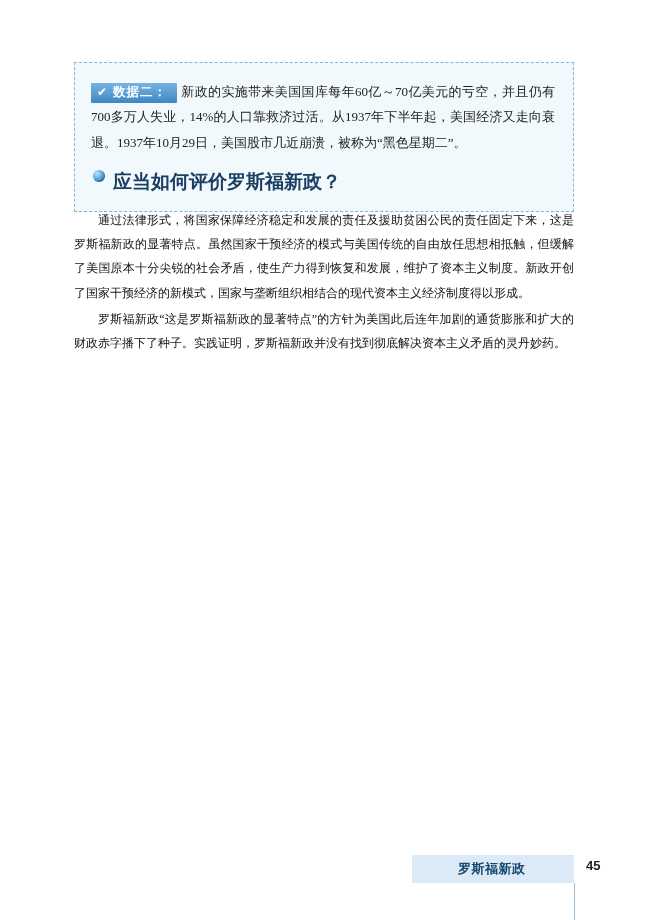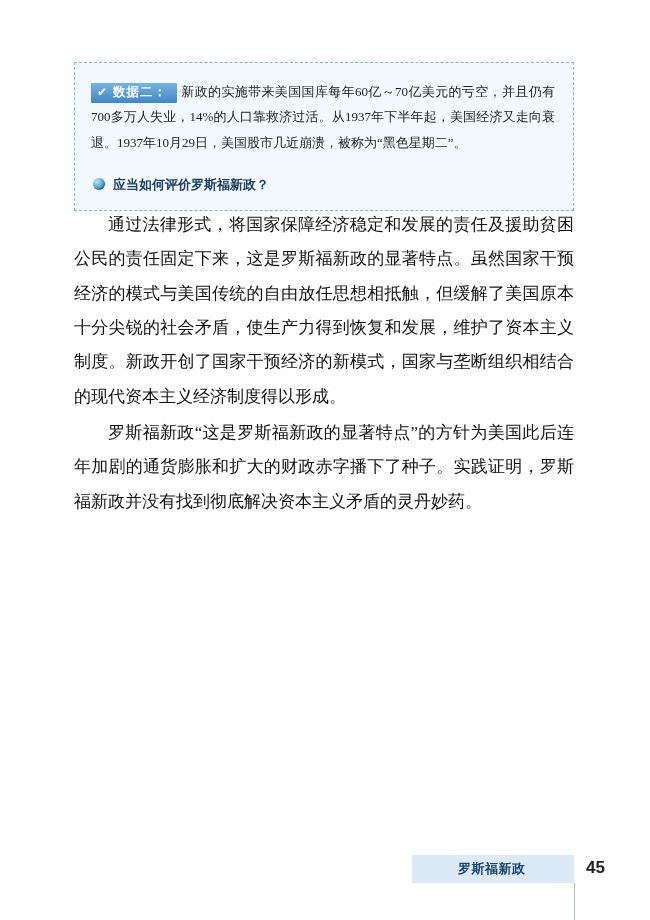--- a/index.html
+++ b/index.html
@@ -67,22 +67,22 @@
     line-height: 1.95;
     text-align: justify;
     text-justify: inter-ideograph;
     color: #222222;
     font-family: "Liberation Serif", "DejaVu Serif", serif;
   }
   .databox p.first {
     text-indent: 0;
   }
   .question {
-    margin-top: 20px;
-    font-size: 13px;
+    margin-top: 12px;
+    font-size: 19px;
     line-height: 1.6;
     color: #1b3f63;
     font-weight: bold;
     padding-left: 22px;
     position: relative;
     font-family: "Liberation Serif", "DejaVu Serif", serif;
   }
   .q-bullet {
     position: absolute;
     left: 2px;
@@ -96,21 +96,21 @@
 
   
   .body-text {
     position: absolute;
     left: 74px;
     top: 208px;
     width: 500px;
   }
   .body-text p {
     margin: 0 0 2px 0;
-    font-size: 17px;
+    font-size: 12px;
     line-height: 2.02;
     text-align: justify;
     text-justify: inter-ideograph;
     text-indent: 2em;
     color: #111111;
   }
 
   
   .footer {
     position: absolute;
@@ -134,21 +134,21 @@
     font-size: 13px;
     font-weight: bold;
     color: #17466e;
     font-family: Liberation Mono, monospace;
     letter-spacing: 0.5px;
   }
   .page-number {
     position: absolute;
     left: 586px;
     top: 3px;
-    font-size: 17px;
+    font-size: 13px;
     font-weight: bold;
     color: #222222;
     font-family: "Liberation Sans", "DejaVu Sans", sans-serif;
   }
   .footer-rule {
     position: absolute;
     left: 574px;
     top: 28px;
     width: 1px;
     height: 37px;

